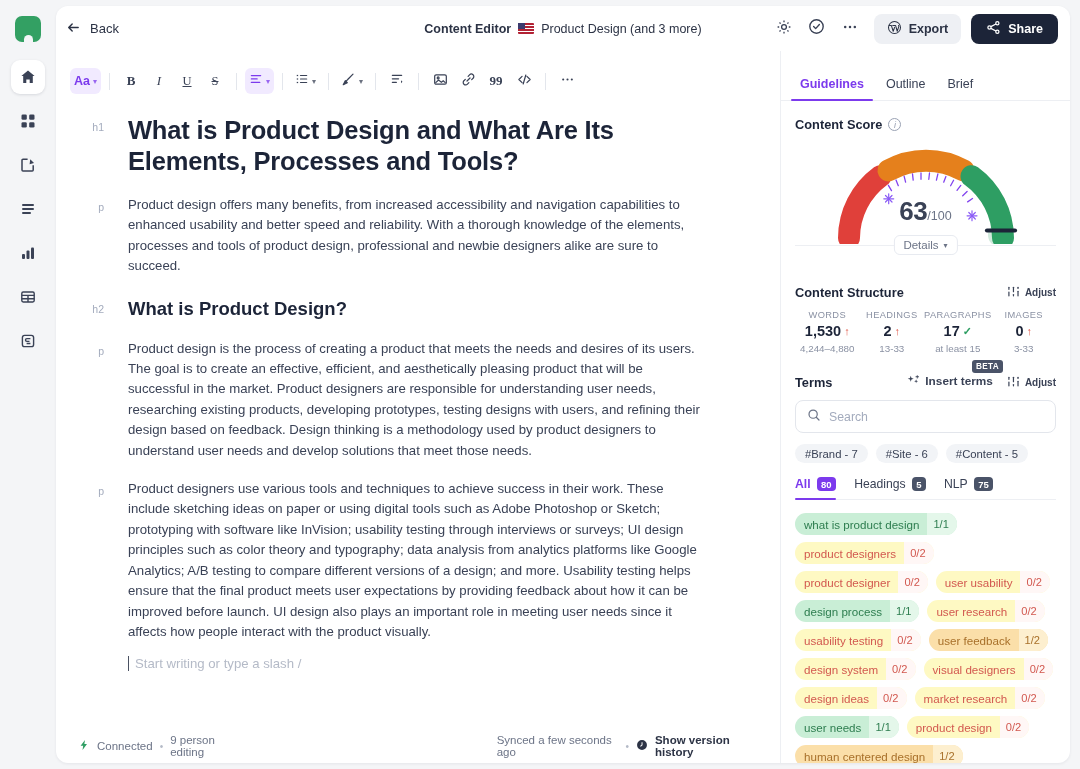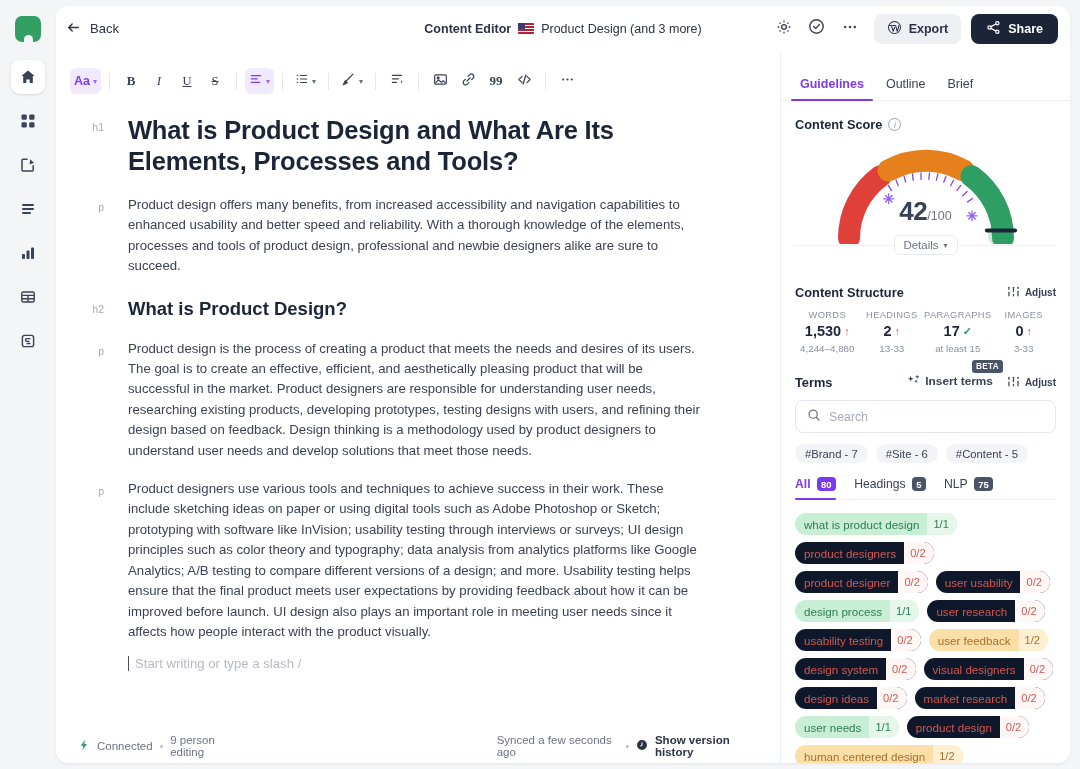--- a/index.html
+++ b/index.html
@@ -263,21 +263,21 @@
   }
   .badge.purple { background: #7c3aed; }
 
   .pills { display: flex; flex-wrap: wrap; gap: 7px 8px; margin-top: 13px; }
   .pill {
     display: inline-flex; align-items: stretch; border-radius: 12px;
     overflow: hidden; font-size: 11.6px; cursor: pointer; height: 22px;
   }
   .pill .t { padding: 3px 8px 3px 9px; display: flex; align-items: center; }
   .pill .c { padding: 3px 8px 3px 6px; display: flex; align-items: center; font-size: 11.1px; }
-  .pill.red   { background: #0f172a; color: #d2584f; justify-content: center; }
+  .pill.red   { background: #fef9c3; color: #d2584f; justify-content: center; }
   .pill.red .c   { background: #fff7f6; }
   .pill.green { background: #c9eed6; color: #2d7d4f; }
   .pill.green .c { background: #e4f7ea; }
   .pill.amber { background: #fbdfa9; color: #a8702a; }
   .pill.amber .c { background: #fdefcf; }
 </style>
 </head>
 <body>
 
 <div class="app">
@@ -643,21 +643,21 @@
                     <path d="M52.8 60.8h9.9"></path>
                   <path d="M137.8 74.5 144.3 81"></path>
                     <path d="M144.3 74.5 137.8 81"></path>
                     <path d="M141 72.8v9.9"></path>
                     <path d="M136.1 77.8h9.9"></path>
                 </g>
                 <circle cx="169" cy="97" r="12" fill="#2e9e63" opacity=".22"></circle>
                 <path d="M156 92.5h28" stroke="#1c2438" stroke-width="4.2" stroke-linecap="round"></path>
               </svg>
               <div class="score">
-                <span class="v">42</span><span class="d">/100</span>
+                <span class="v">63</span><span class="d">/100</span>
               </div>
             </div>
 
             <div class="details-row">
               <div class="details-btn">
                 <span>Details</span>
                 <span style="font-size:8px;">▾</span>
               </div>
             </div>
 

